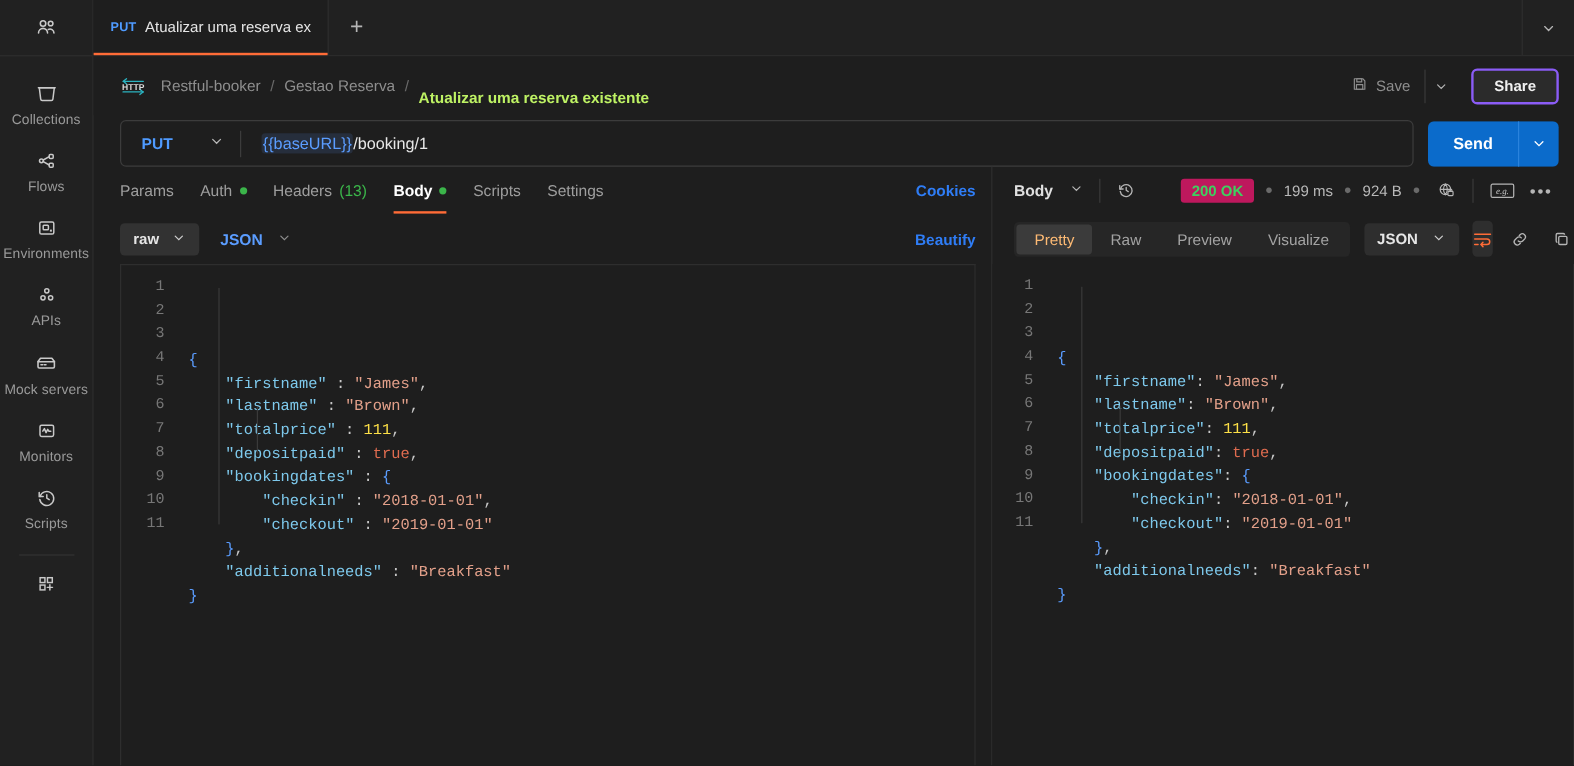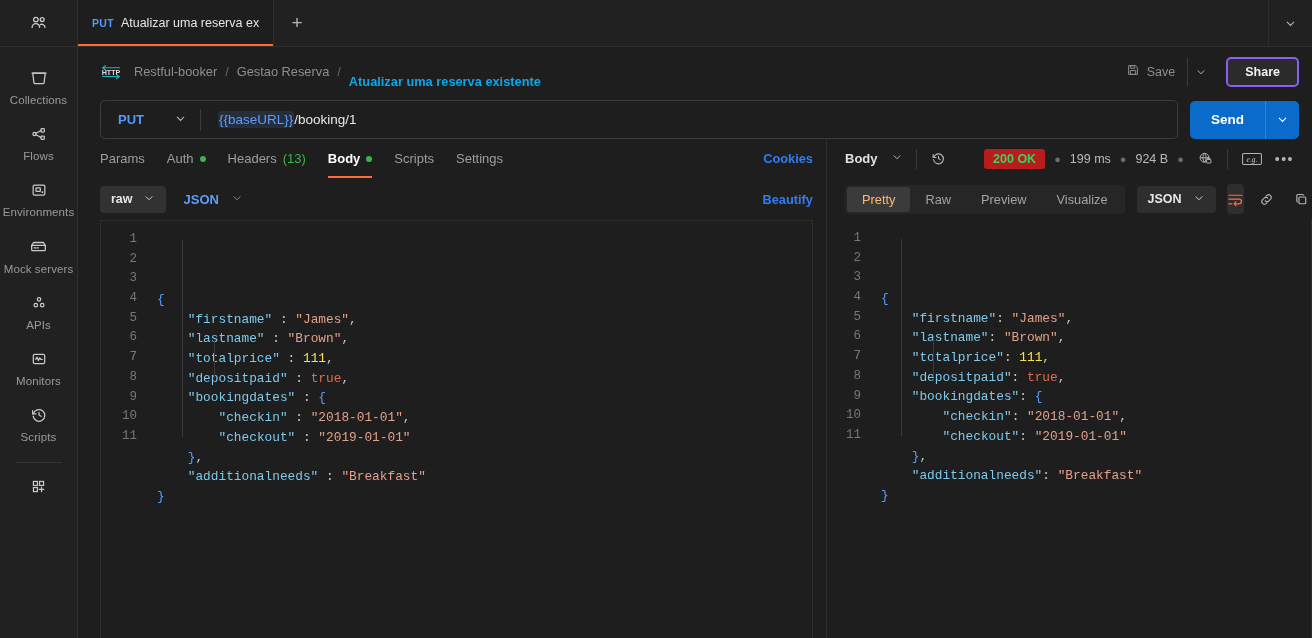--- a/index.html
+++ b/index.html
@@ -72,21 +72,21 @@
   
   .crumbbar {
     height: 49px; flex: 0 0 49px;
     display: flex; align-items: center; padding: 0 13px 0 22px;
     background: #1e1e1e;
     text-align: right;
   }
   .crumb { display: flex; align-items: center; gap: 8px; }
   .crumb .seg { font-size: 12.8px; color: #8e8e8e; cursor: pointer; }
   .crumb .sep { font-size: 12.8px; color: #6a6a6a; }
-  .crumb .seg.cur { color: #0ea5e9; font-weight: bold; cursor: default; margin-top: 20px; }
+  .crumb .seg.cur { color: #bef264; font-weight: bold; cursor: default; margin-top: 20px; }
   .crumbbar-spacer { flex: 1; }
   .save-btn {
     display: flex; align-items: center; gap: 7px; padding: 5px 9px;
     color: #8e8e8e; font-size: 12.5px; cursor: pointer; border-radius: 4px;
   }
   .save-caret {
     width: 26px; height: 28px; display: flex; align-items: center; justify-content: center;
     color: #b5b5b5; cursor: pointer; border-left: 1px solid #3a3a3a; margin-left: 3px;
   }
   .share-btn {
@@ -192,21 +192,21 @@
   .p { color: #c8c8c8; }
   .br { color: #5b9dff; }
 
   
   .resbar { height: 39px; flex: 0 0 39px; display: flex; align-items: center; padding: 0 10px 0 18px; gap: 0; }
   .resbody { display: flex; align-items: center; gap: 13px; font-size: 13px; color: #e0e0e0; font-weight: bold; cursor: pointer; }
   .vsep { width: 1px; height: 20px; background: #3a3a3a; margin: 0 13px; }
   .hist-ic { color: #b5b5b5; cursor: pointer; display: flex; }
   .resbar-spacer { flex: 1; }
   .status {
-    background: #b91c1c; color: #3dd160; font-size: 12.5px; font-weight: bold;
+    background: #be185d; color: #3dd160; font-size: 12.5px; font-weight: bold;
     padding: 3px 9px; border-radius: 3px;
   }
   .meta { font-size: 12.5px; color: #b9b9b9; margin-left: 11px; }
   .mdot { color: #6a6a6a; margin: 0 9px; font-size: 11px; }
   .ic-btn { display: flex; align-items: center; justify-content: center; color: #b5b5b5; cursor: pointer; padding: 0 4px; }
   .dots { letter-spacing: 1.5px; color: #b5b5b5; cursor: pointer; padding: 0 8px; font-size: 14px; }
 
   
   .restabs { height: 42px; flex: 0 0 42px; display: flex; align-items: center; padding: 0 10px 0 18px; gap: 0; }
   .segs { display: flex; align-items: center; background: #262626; border-radius: 4px; padding: 2px; }
@@ -270,38 +270,38 @@
             <rect x="5" y="6" width="14" height="12" rx="1.6"></rect>
               <rect x="8.4" y="9.3" width="5.2" height="4.4" rx=".8"></rect>
             <rect x="15.1" y="13.6" width="2" height="2" fill="#c9c9c9" stroke="none"></rect>
           </svg>
         </span>
         <span class="lbl">Environments</span>
       </div>
 
       <div class="rail-item">
         <span>
+          <svg width="20" height="20" viewBox="0 0 24 24" fill="none" stroke="#c9c9c9" stroke-width="1.5">
+            <circle cx="12" cy="7.6" r="2.1"></circle>
+              <circle cx="8.2" cy="14.6" r="2.1"></circle>
+              <circle cx="15.8" cy="14.6" r="2.1"></circle>
+          </svg>
+        </span>
+        <span class="lbl">APIs</span>
+      </div>
+
+      <div class="rail-item">
+        <span>
           <svg width="21" height="21" viewBox="0 0 24 24" fill="none" stroke="#c9c9c9" stroke-width="1.5" stroke-linejoin="round">
             <path d="M4.2 10.6 6.6 7.4h10.8l2.4 3.2v5a1.2 1.2 0 0 1-1.2 1.2H5.4a1.2 1.2 0 0 1-1.2-1.2z"></path>
             <path d="M4.2 10.8h15.6" stroke-linecap="round"></path>
             <path d="M7 13.6h1.6M10.2 13.6h1.6" stroke-linecap="round"></path>
           </svg>
         </span>
         <span class="lbl">Mock servers</span>
-      </div>
-
-      <div class="rail-item">
-        <span>
-          <svg width="20" height="20" viewBox="0 0 24 24" fill="none" stroke="#c9c9c9" stroke-width="1.5">
-            <circle cx="12" cy="7.6" r="2.1"></circle>
-              <circle cx="8.2" cy="14.6" r="2.1"></circle>
-              <circle cx="15.8" cy="14.6" r="2.1"></circle>
-          </svg>
-        </span>
-        <span class="lbl">APIs</span>
       </div>
 
       <div class="rail-item">
         <span>
           <svg width="20" height="20" viewBox="0 0 24 24" fill="none" stroke="#c9c9c9" stroke-width="1.5" stroke-linejoin="round">
             <rect x="5.2" y="6.4" width="13.6" height="11.2" rx="1.6"></rect>
             <path d="M8 12.4l1.6-2.6 1.7 4 1.6-3.2 1.3 1.8h1.8" stroke-linecap="round"></path>
           </svg>
         </span>
         <span class="lbl">Monitors</span>

